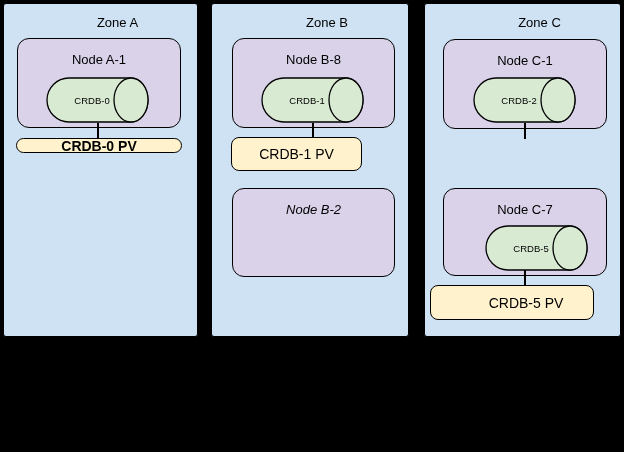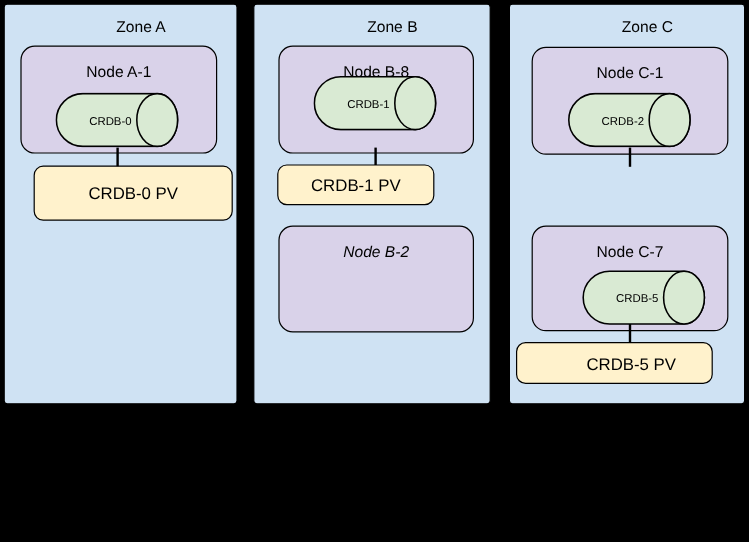--- a/index.html
+++ b/index.html
@@ -69,24 +69,24 @@
   }
   .connector {
     position: absolute;
     width: 2px;
     background: #000;
   }
   
   .node-a1      { left: 13px;  top: 34px;  width: 164px; height: 90px; }
   .cyl-a        { left: 42px;  top: 73px; }
   .conn-a       { left: 93px;  top: 119px; height: 16px; }
-  .pv-a         { left: 24px;  top: 134px; width: 166px; height: 46px; }
+  .pv-a         { left: 12px;  top: 134px; width: 166px; height: 15px; font-weight: bold; }
   
   .node-b1      { left: 20px;  top: 34px;  width: 163px; height: 90px; }
-  .cyl-b1       { left: 49px;  top: 59px; }
+  .cyl-b1       { left: 49px;  top: 73px; }
   .conn-b1      { left: 100px; top: 119px; height: 16px; }
   .pv-b1        { left: 19px;  top: 133px; width: 131px; height: 34px; }
   .node-b2      { left: 20px;  top: 184px; width: 163px; height: 89px; font-style: italic; }
   
   .node-c1      { left: 18px;  top: 35px;  width: 164px; height: 90px; }
   .cyl-c1       { left: 48px;  top: 73px; }
   .conn-c1      { left: 99px;  top: 119px; height: 16px; }
   .pv-c1        { left: 18px;  top: 133px; width: 164px; height: 34px; }
   .node-c2      { left: 18px;  top: 184px; width: 164px; height: 88px; }
   .cyl-c2       { left: 60px;  top: 221px; }

